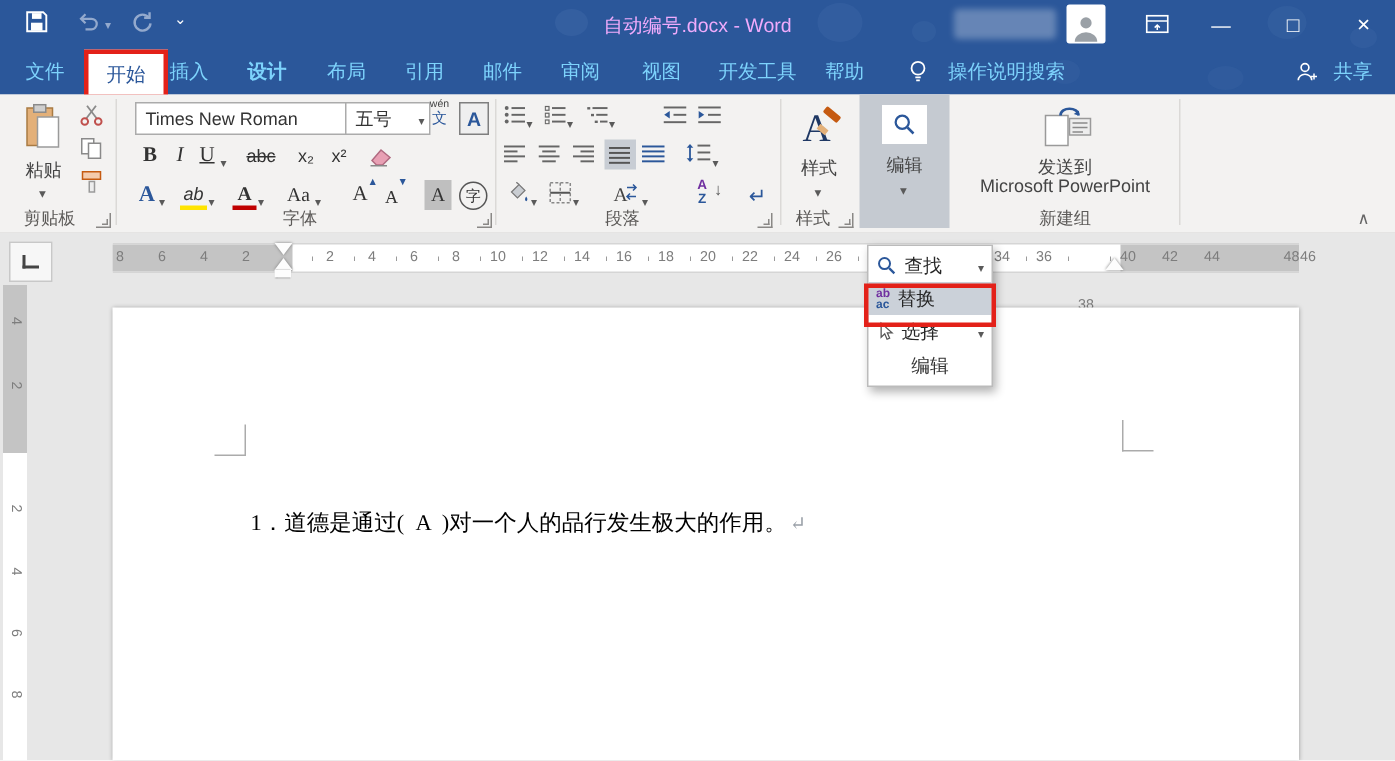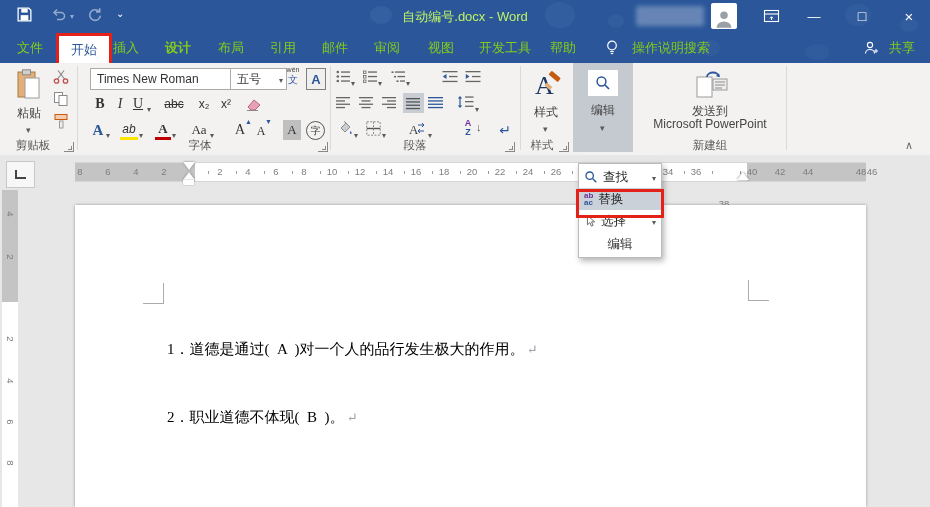--- a/index.html
+++ b/index.html
@@ -4,28 +4,28 @@
 <style>
   html,body{margin:0;padding:0;}
   #app{position:relative;width:930px;height:507px;overflow:hidden;
        font-family:"Liberation Sans","DejaVu Sans",sans-serif;background:#E7E7E7;
        -webkit-font-smoothing:antialiased;}
   .abs{position:absolute;}
   
   #titlebar{left:0;top:0;width:930px;height:32px;background:#2B579A;}
   .deco{border-radius:50%;background:#3C66A6;opacity:.55;}
   .qat-btn{top:6px;height:20px;color:#fff;}
-  #title-text{left:0;right:0;top:8px;text-align:center;color:#bef264;font-size:13px;}
+  #title-text{left:0;right:0;top:8px;text-align:center;color:#f0abfc;font-size:13px;}
   #avatar{left:711px;top:3px;width:26px;height:26px;background:#fff;border-radius:2px;
           display:flex;align-items:flex-end;justify-content:center;}
   .win-btn{top:0;width:38px;height:32px;display:flex;align-items:center;justify-content:center;
            color:#fff;font-size:13px;}
   
   #tabrow{left:0;top:32px;width:930px;height:31px;background:#2B579A;}
-  .tab{top:0;height:31px;line-height:31px;text-align:center;color:#84cc16;font-size:13px;cursor:default;}
+  .tab{top:0;height:31px;line-height:31px;text-align:center;color:#7dd3fc;font-size:13px;cursor:default;}
   #home-box{left:56px;top:1px;width:50px;height:27px;border:3px solid #E32119;background:#fff;}
   #home-box .tab{position:absolute;left:0;top:0;width:50px;height:27px;line-height:27px;color:#2B579A;}
   .bulb{left:604px;top:7px;width:16px;height:16px;}
   
   #ribbon{left:0;top:63px;width:930px;height:92px;background:#F3F2F1;border-bottom:1px solid #D2D0CE;}
   .vsep{top:3px;width:1px;height:84px;background:#DBD9D7;}
   .grp-label{top:75px;height:14px;font-size:11.5px;color:#5c5a58;text-align:center;}
   .launcher{top:79px;width:9px;height:9px;border-right:1px solid #8a8886;border-bottom:1px solid #8a8886;}
   .launcher::after{content:"";position:absolute;right:1px;bottom:1px;width:3px;height:3px;
                    border-right:1px solid #8a8886;border-bottom:1px solid #8a8886;transform:rotate(0deg);}
@@ -493,21 +493,20 @@
       <span class="abs vnum" style="top:226px;">6</span>
       <span class="abs vnum" style="top:267px;">8</span>
     </div>
 
     <div id="page" class="abs">
       <div class="abs cropmark" style="left:68px;top:78px;border-right:1px solid #ABABAB;border-bottom:1px solid #ABABAB;"></div>
       <div class="abs cropmark" style="left:673px;top:75px;border-left:1px solid #ABABAB;border-bottom:1px solid #ABABAB;"></div>
 
       <div id="doc-text" class="abs">
         <div class="doc-line" data-mark="↵">1．道德是通过(  A  )对一个人的品行发生极大的作用。</div>
-        <div class="doc-line" data-mark="↵">2．职业道德不体现(  B  )。</div>
         
         
         
         
         
         
         
       </div>
     </div>
   </div>

